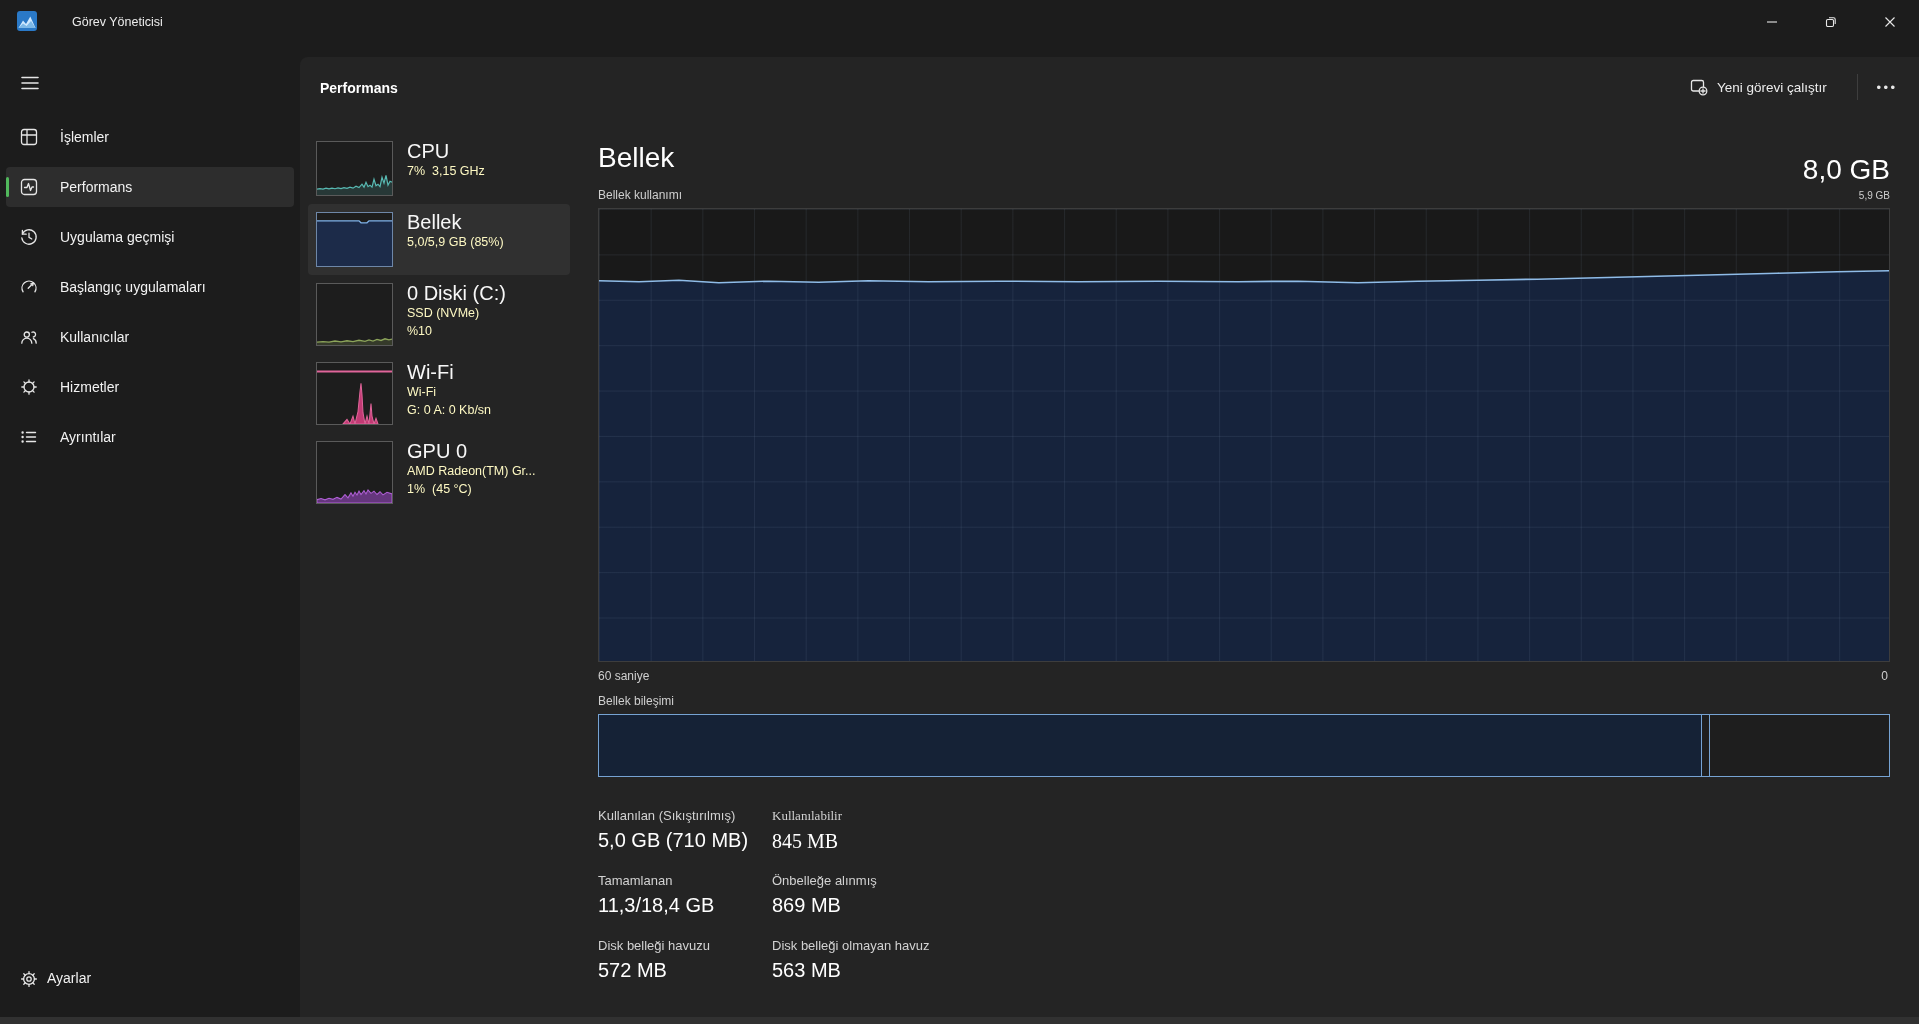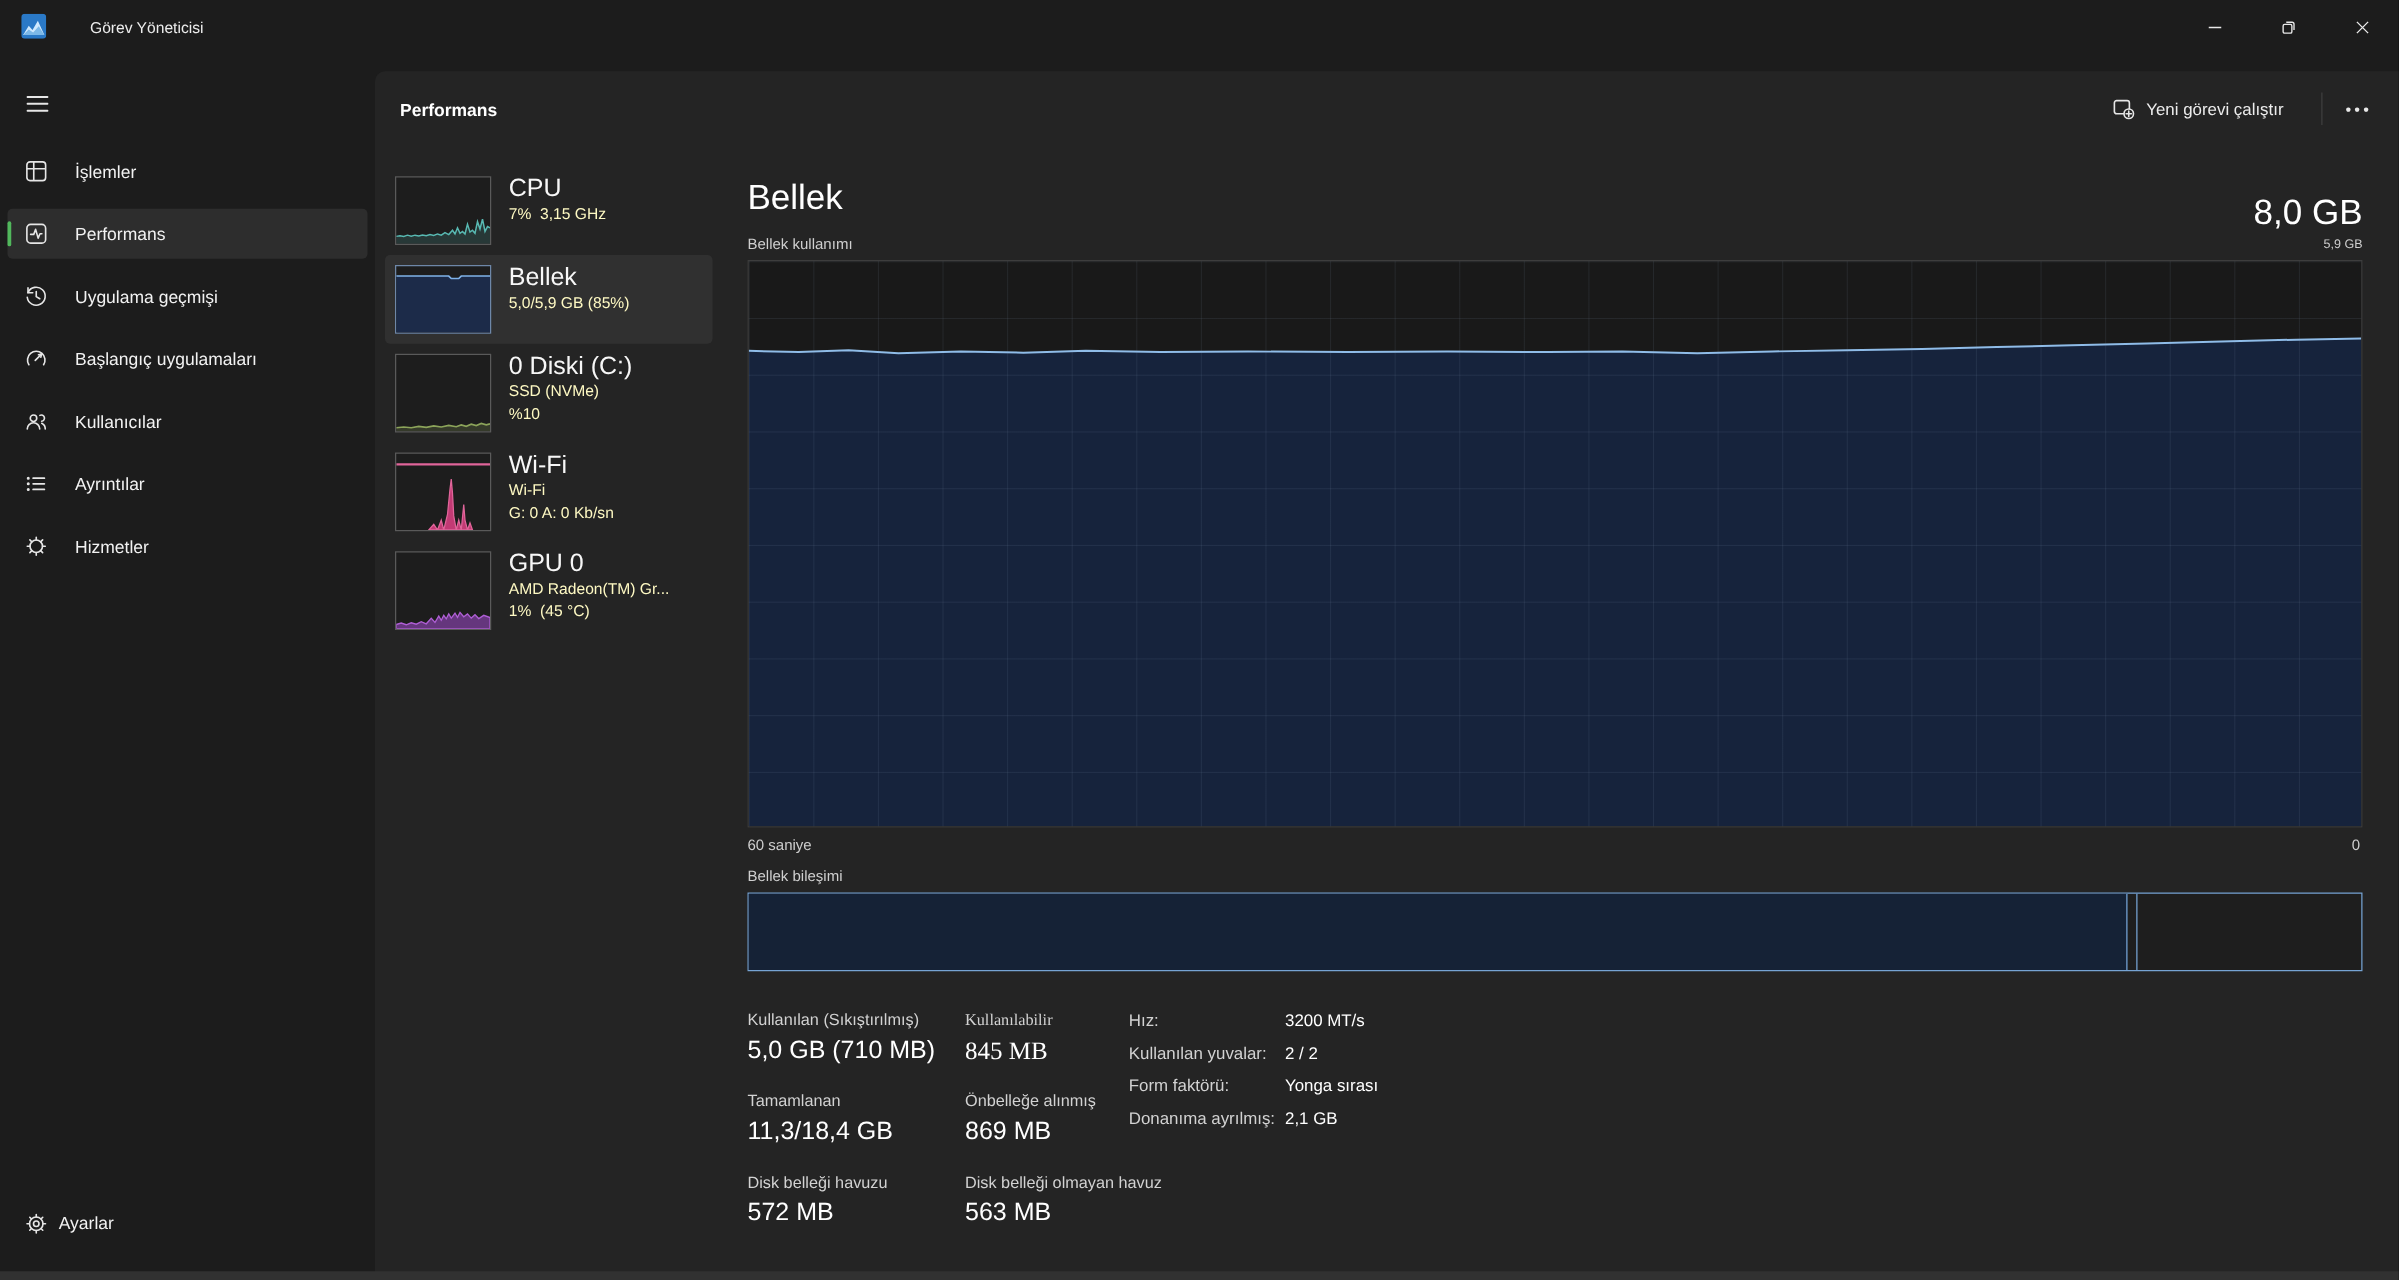--- a/index.html
+++ b/index.html
@@ -172,35 +172,35 @@
             <circle cx="6.8" cy="6.6" r="2.6"></circle>
             <path d="M1.8,15.2 a5,5 0 0 1 10,0"></path>
             <path d="M11.9,4.3 a2.5,2.5 0 1 1 1.4,4.7"></path>
             <path d="M13.4,10.6 a5,5 0 0 1 2.8,4.6"></path>
           </svg>
         </span>
       <span class="nav-label">Kullanıcılar</span>
     </div>
     <div class="nav-item">
       <span class="nav-ic">
+        <svg viewBox="0 0 18 18" fill="none" stroke="#e6e6e6" stroke-width="1.3" stroke-linecap="round">
+            <circle cx="9" cy="9" r="5"></circle>
+            <path d="M9,1.8 V4 M9,14 V16.2 M1.8,9 H4 M14,9 H16.2 M3.9,3.9 L5.5,5.5 M12.5,12.5 L14.1,14.1 M14.1,3.9 L12.5,5.5 M5.5,12.5 L3.9,14.1"></path>
+          </svg>
+        </span>
+      <span class="nav-label">Hizmetler</span>
+    </div>
+    <div class="nav-item">
+      <span class="nav-ic">
         <svg viewBox="0 0 18 18" stroke="#e6e6e6" stroke-linecap="round">
             <path d="M2.6,4.5 h0.01 M2.6,9 h0.01 M2.6,13.5 h0.01" stroke-width="2.4"></path>
             <path d="M6.5,4.5 H15.5 M6.5,9 H15.5 M6.5,13.5 H15.5" stroke-width="1.4"></path>
           </svg>
         </span>
       <span class="nav-label">Ayrıntılar</span>
-    </div>
-    <div class="nav-item">
-      <span class="nav-ic">
-        <svg viewBox="0 0 18 18" fill="none" stroke="#e6e6e6" stroke-width="1.3" stroke-linecap="round">
-            <circle cx="9" cy="9" r="5"></circle>
-            <path d="M9,1.8 V4 M9,14 V16.2 M1.8,9 H4 M14,9 H16.2 M3.9,3.9 L5.5,5.5 M12.5,12.5 L14.1,14.1 M14.1,3.9 L12.5,5.5 M5.5,12.5 L3.9,14.1"></path>
-          </svg>
-        </span>
-      <span class="nav-label">Hizmetler</span>
     </div>
   </nav>
 
   <div class="settings-item">
     <span class="nav-ic">
       <svg viewBox="0 0 18 18" fill="none" stroke="#e6e6e6" stroke-width="1.3" stroke-linecap="round">
           <circle cx="9" cy="9" r="2.2"></circle>
           <circle cx="9" cy="9" r="5.4"></circle>
           <path d="M9,1.6 V3.6 M9,14.4 V16.4 M1.6,9 H3.6 M14.4,9 H16.4 M3.8,3.8 L5.2,5.2 M12.8,12.8 L14.2,14.2 M14.2,3.8 L12.8,5.2 M5.2,12.8 L3.8,14.2"></path>
         </svg>
@@ -333,27 +333,17 @@
       </div>
       <div class="stat s31">
         <div class="lb">Disk belleği havuzu</div>
         <div class="vl">572 MB</div>
       </div>
       <div class="stat s32">
         <div class="lb">Disk belleği olmayan havuz</div>
         <div class="vl">563 MB</div>
       </div>
 
-      <div class="details">
-        <span class="dl">Hız:</span>
-          <span class="dv">3200 MT/s</span>
-        <span class="dl">Kullanılan yuvalar:</span>
-          <span class="dv">2 / 2</span>
-        <span class="dl">Form faktörü:</span>
-          <span class="dv">Yonga sırası</span>
-        <span class="dl">Donanıma ayrılmış:</span>
-          <span class="dv">2,1 GB</span>
-      </div>
     </div>
   </div>
 
   <div class="bottom-strip"></div>
 </div>
 
 </body></html>

